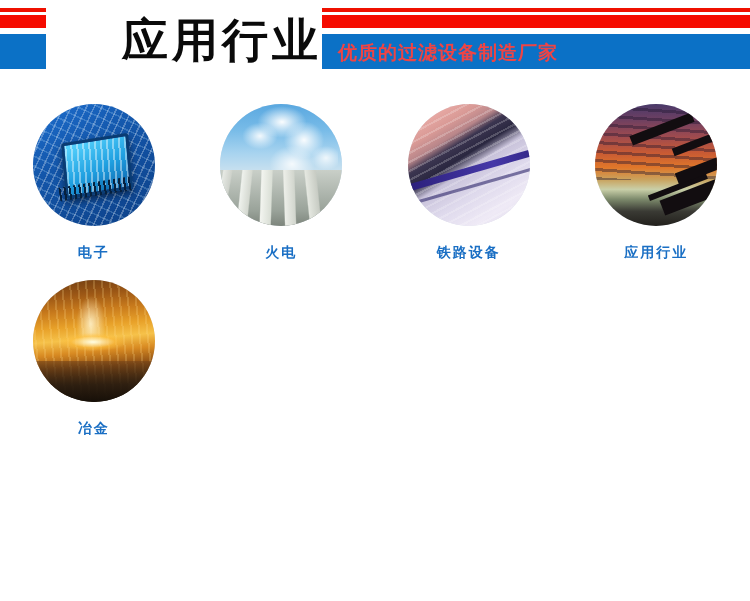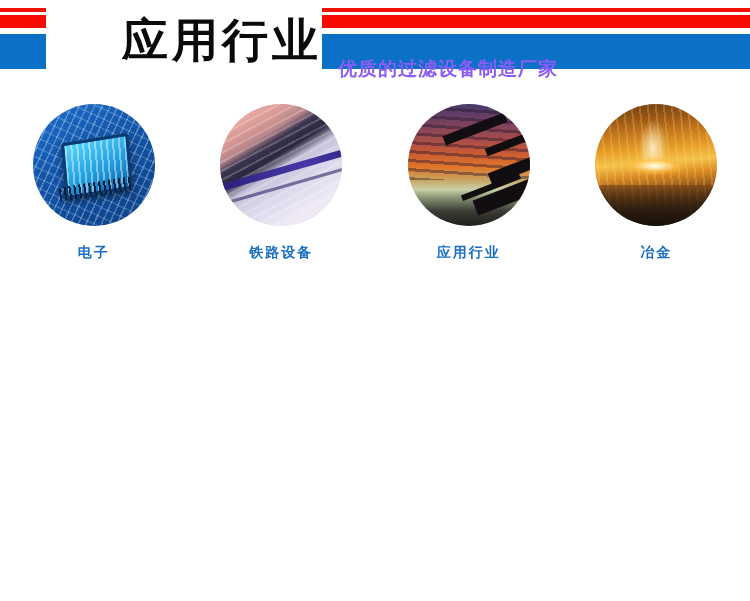--- a/index.html
+++ b/index.html
@@ -63,27 +63,27 @@
     color: #0a0a0a;
     letter-spacing: 4px;
     line-height: 1;
     white-space: nowrap;
     font-family: "DejaVu Sans", "Liberation Sans", sans-serif;
   }
 
   .subtitle {
     position: absolute;
     left: 338px;
-    top: 54px;
+    top: 38px;
     height: 28px;
     line-height: 28px;
     z-index: 6;
     font-size: 19px;
     font-weight: bold;
-    color: #8b5cf6;
+    color: #ef4444;
     letter-spacing: 1px;
     white-space: nowrap;
     font-family: "DejaVu Sans", "Liberation Sans", sans-serif;
   }
 
   
   .grid {
     position: relative;
     width: 750px;
     padding-top: 16px;
@@ -382,20 +382,26 @@
 <div class="grid">
 
   <div class="cell">
     <div class="thumb">
       <div class="art art-electronics"></div>
     </div>
     <div class="cell-label">电子</div>
   </div>
 
 
+  <div class="cell">
+    <div class="thumb">
+      <div class="art art-thermal"></div>
+    </div>
+    <div class="cell-label">火电</div>
+  </div>
 
 
   <div class="cell">
     <div class="thumb">
       <div class="art art-railway"></div>
     </div>
     <div class="cell-label">铁路设备</div>
   </div>
 
   <div class="cell">

